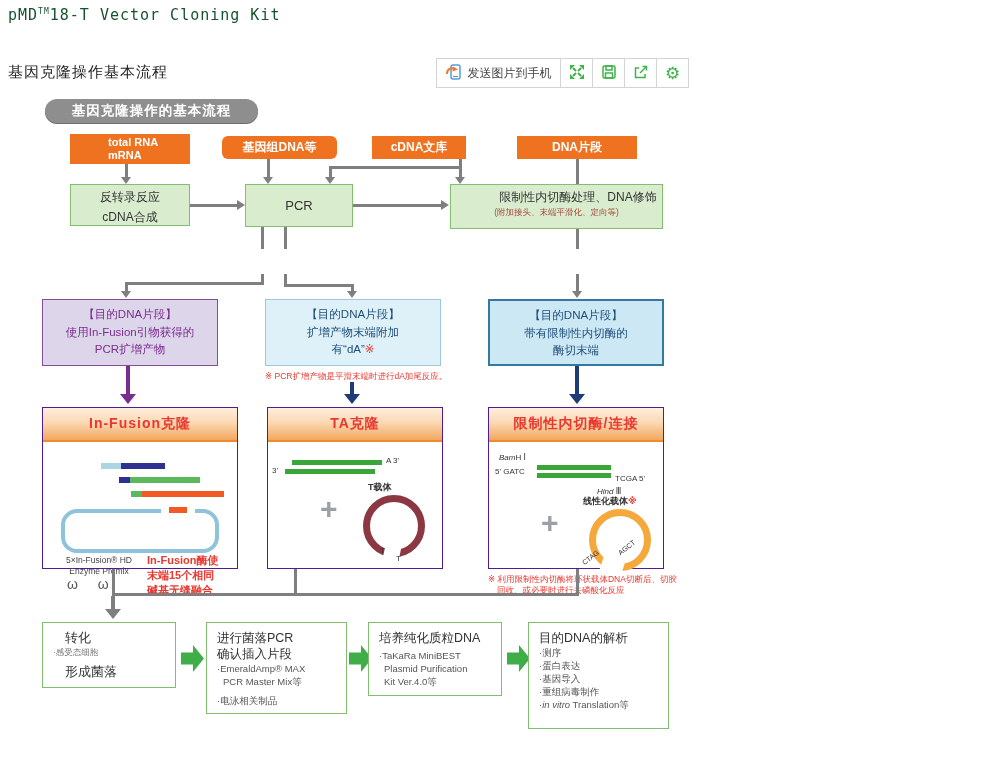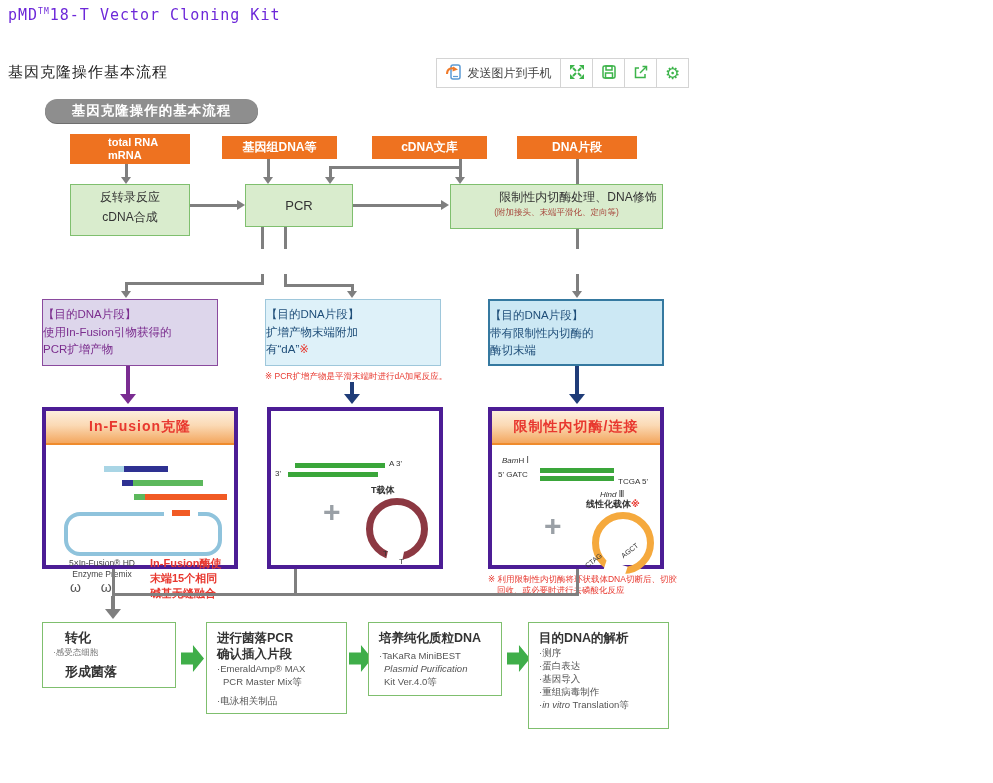--- a/index.html
+++ b/index.html
@@ -1,42 +1,42 @@
 <!DOCTYPE html>
 <html><head>
 <meta charset="utf-8">
 <style>
   html,body{margin:0;padding:0;background:#fff;}
   #app{position:relative;width:993px;height:783px;background:#fff;overflow:hidden;
        font-family:"Liberation Sans","DejaVu Sans",sans-serif;color:#333;}
   .abs{position:absolute;}
   
-  .prod-title{left:8px;top:6px;font-family:"DejaVu Sans Mono",monospace;font-size:15px;color:#6d28d9;letter-spacing:1px;}
+  .prod-title{left:8px;top:6px;font-family:"DejaVu Sans Mono",monospace;font-size:15px;color:#14532d;letter-spacing:1px;}
   .prod-title sup{font-size:8px;}
   .section-title{left:8px;top:63px;font-size:15px;color:#222;letter-spacing:1px;}
   
   .toolbar{left:437px;top:58px;display:flex;}
   .tbtn{border:1px solid #d4d4d4;background:#fff;height:30px;box-sizing:border-box;display:flex;align-items:center;justify-content:center;margin-left:-1px;cursor:pointer;padding:0;}
   .tbtn.send{width:125px;gap:6px;font-size:12px;color:#444;}
   .tbtn.sq{width:33px;}
   .gear-glyph{font-size:17px;color:#3cb44a;line-height:1;}
   
   .banner{left:45px;top:99px;width:213px;height:24px;background:#8e8e8e;border-radius:13px;color:#fff;font-size:13.5px;font-weight:bold;text-align:center;line-height:24px;letter-spacing:1px;box-shadow:0 1px 0 #6e6e6e;}
   
   .obox{background:#ee7220;color:#fff;font-weight:bold;text-align:center;box-sizing:border-box;}
   .gbox{background:#d9eccd;border:1px solid #7fbf6e;box-sizing:border-box;text-align:center;}
   .gelbox{background:#fff;border:1px solid #5b84a8;box-sizing:border-box;text-align:center;font-size:12px;line-height:23px;}
-  .frag{box-sizing:border-box;font-size:11.5px;line-height:17.5px;padding-top:6px;}
+  .frag{box-sizing:border-box;text-align:center;font-size:11.5px;line-height:17.5px;padding-top:6px;}
   .frag.purple{background:#ddd6eb;border:1px solid #8a4a9e;color:#7b2d8e;}
   .frag.blue1{background:#def1f9;border:1px solid #9ec7db;color:#1f4e79;}
   .frag.blue2{background:#cce8f4;border:2px solid #3579a0;color:#1f4e79;}
-  .bigbox{background:#fff;border:4px solid #4c1d95;box-sizing:border-box;}
+  .bigbox{background:#fff;border:1px solid #4c1d95;box-sizing:border-box;}
   .bighead{position:absolute;left:0;top:0;right:0;height:32px;background:linear-gradient(180deg,#fdeedd 0%,#fbd9b4 45%,#f3a75f 100%);border-bottom:2px solid #ef8b2c;color:#e8382f;font-size:14px;font-weight:bold;text-align:center;line-height:31px;letter-spacing:1px;}
   .stepbox{background:#fff;border:1px solid #7fbf6e;box-sizing:border-box;padding:7px 10px;}
-  .step-title{font-size:12.5px;font-weight:bold;color:#333;line-height:16px;}
+  .step-title{font-size:12.5px;font-weight:normal;color:#333;line-height:16px;}
   .step-sub{font-size:9.5px;color:#555;line-height:13px;}
   .rednote{color:#e8382f;font-size:8.5px;line-height:11px;}
   
   .vl{position:absolute;width:3px;background:#7f7f7f;}
   .hl{position:absolute;height:3px;background:#7f7f7f;}
   .vl.w4{width:4px;}
   .vl.purple{background:#7a2c91;}
   .vl.navy{background:#1f3c78;}
   .ahd{position:absolute;width:0;height:0;border-left:5px solid transparent;border-right:5px solid transparent;border-top:7px solid #7f7f7f;}
   .ahr{position:absolute;width:0;height:0;border-top:5px solid transparent;border-bottom:5px solid transparent;border-left:8px solid #7f7f7f;}
@@ -125,36 +125,36 @@
       <span class="gear-glyph">⚙</span>
     </button>
   </div>
 
   <div class="abs banner">基因克隆操作的基本流程</div>
 
   <div class="abs obox" style="left:70px;top:134px;width:120px;height:30px;font-size:11px;line-height:13px;text-align:left;padding:2px 8px 0 38px;">
     <div>total RNA</div>
     <div>mRNA</div>
   </div>
-  <div class="abs obox" style="left:222px;top:136px;width:115px;height:23px;font-size:12px;line-height:23px;">基因组DNA等</div>
-  <div class="abs obox" style="left:372px;top:136px;width:115px;height:23px;font-size:12px;line-height:23px;">cDNA文库</div>
+  <div class="abs obox" style="left:222px;top:136px;width:115px;height:23px;font-size:12px;line-height:23px;border-radius:6px;">基因组DNA等</div>
+  <div class="abs obox" style="left:372px;top:136px;width:94px;height:23px;font-size:12px;line-height:23px;">cDNA文库</div>
   <div class="abs obox" style="left:517px;top:136px;width:120px;height:23px;font-size:12px;line-height:23px;">DNA片段</div>
 
   <div class="vl" style="left:125px;top:164px;height:14px;"></div>
   <div class="ahd" style="left:121px;top:177px;"></div>
   <div class="vl" style="left:267px;top:159px;height:19px;"></div>
   <div class="ahd" style="left:263px;top:177px;"></div>
   <div class="vl" style="left:459px;top:159px;height:19px;"></div>
   <div class="ahd" style="left:455px;top:177px;"></div>
   <div class="hl" style="left:329px;top:166px;width:132px;"></div>
   <div class="vl" style="left:329px;top:166px;height:12px;"></div>
   <div class="ahd" style="left:325px;top:177px;"></div>
   <div class="vl" style="left:576px;top:159px;height:25px;"></div>
 
-  <div class="abs gbox" style="left:70px;top:184px;width:120px;height:52px;font-size:12px;line-height:20px;padding-top:2px;">
+  <div class="abs gbox" style="left:70px;top:184px;width:120px;height:42px;font-size:12px;line-height:20px;padding-top:2px;">
     <div>反转录反应</div>
     <div>cDNA合成</div>
   </div>
   <div class="abs gbox" style="left:245px;top:184px;width:108px;height:43px;font-size:13px;line-height:41px;">PCR</div>
   <div class="abs gbox" style="left:450px;top:184px;width:213px;height:45px;padding-top:4px;">
     <div style="font-size:12px;line-height:17px;margin-left:43px;">限制性内切酶处理、DNA修饰</div>
     <div style="font-size:8.5px;line-height:13px;color:#a8493e;">(附加接头、末端平滑化、定向等)</div>
   </div>
 
   <div class="hl" style="left:190px;top:204px;width:48px;"></div>
@@ -228,20 +228,21 @@
     </div>
     <div class="enzymes" style="left:24px;top:168px;">ω ω</div>
     <div class="rnote3" style="left:104px;top:145px;">
       <div>In-Fusion酶使</div>
       <div>末端15个相同</div>
       <div>碱基无缝融合</div>
     </div>
   </div>
 
   <div class="abs bigbox" style="left:267px;top:407px;width:176px;height:162px;">
+    <div class="bighead">TA克隆</div>
     <div class="dnabar" style="left:24px;top:52px;width:90px;"></div>
     <div class="dnabar" style="left:17px;top:61px;width:90px;"></div>
     <div class="tinylbl" style="left:118px;top:48px;">A 3'</div>
     <div class="tinylbl" style="left:4px;top:58px;">3'</div>
     <div class="plus" style="left:52px;top:86px;">+</div>
     <div class="vlabel" style="left:100px;top:73px;">T载体</div>
     <div class="ring maroon" style="left:95px;top:87px;width:62px;height:62px;"></div>
     <div class="notch" style="left:116px;top:139px;width:16px;height:12px;transform:rotate(12deg);"></div>
     <div class="tinylbl" style="left:112px;top:138px;">T</div>
     <div class="tinylbl" style="left:128px;top:146px;">T</div>
@@ -285,21 +286,21 @@
     <div class="step-title">进行菌落PCR</div>
     <div class="step-title">确认插入片段</div>
     <div class="step-sub">·EmeraldAmp® MAX</div>
     <div class="step-sub" style="padding-left:6px;">PCR Master Mix等</div>
     <div class="step-sub" style="margin-top:6px;">·电泳相关制品</div>
   </div>
   <div class="garrow" style="left:349px;top:645px;"></div>
   <div class="abs stepbox" style="left:368px;top:622px;width:134px;height:74px;">
     <div class="step-title">培养纯化质粒DNA</div>
     <div class="step-sub" style="margin-top:3px;">·TaKaRa MiniBEST</div>
-    <div class="step-sub" style="padding-left:5px;font-style:italic;">Plasmid Purification</div>
+    <div class="step-sub" style="padding-left:5px;">Plasmid Purification</div>
     <div class="step-sub" style="padding-left:5px;">Kit Ver.4.0等</div>
   </div>
   <div class="garrow" style="left:507px;top:645px;"></div>
   <div class="abs stepbox" style="left:528px;top:622px;width:141px;height:107px;">
     <div class="step-title">目的DNA的解析</div>
     <div class="step-sub">·测序</div>
     <div class="step-sub">·蛋白表达</div>
     <div class="step-sub">·基因导入</div>
     <div class="step-sub">·重组病毒制作</div>
     <div class="step-sub"><span>·</span><span class="it">in vitro</span><span> Translation等</span></div>

